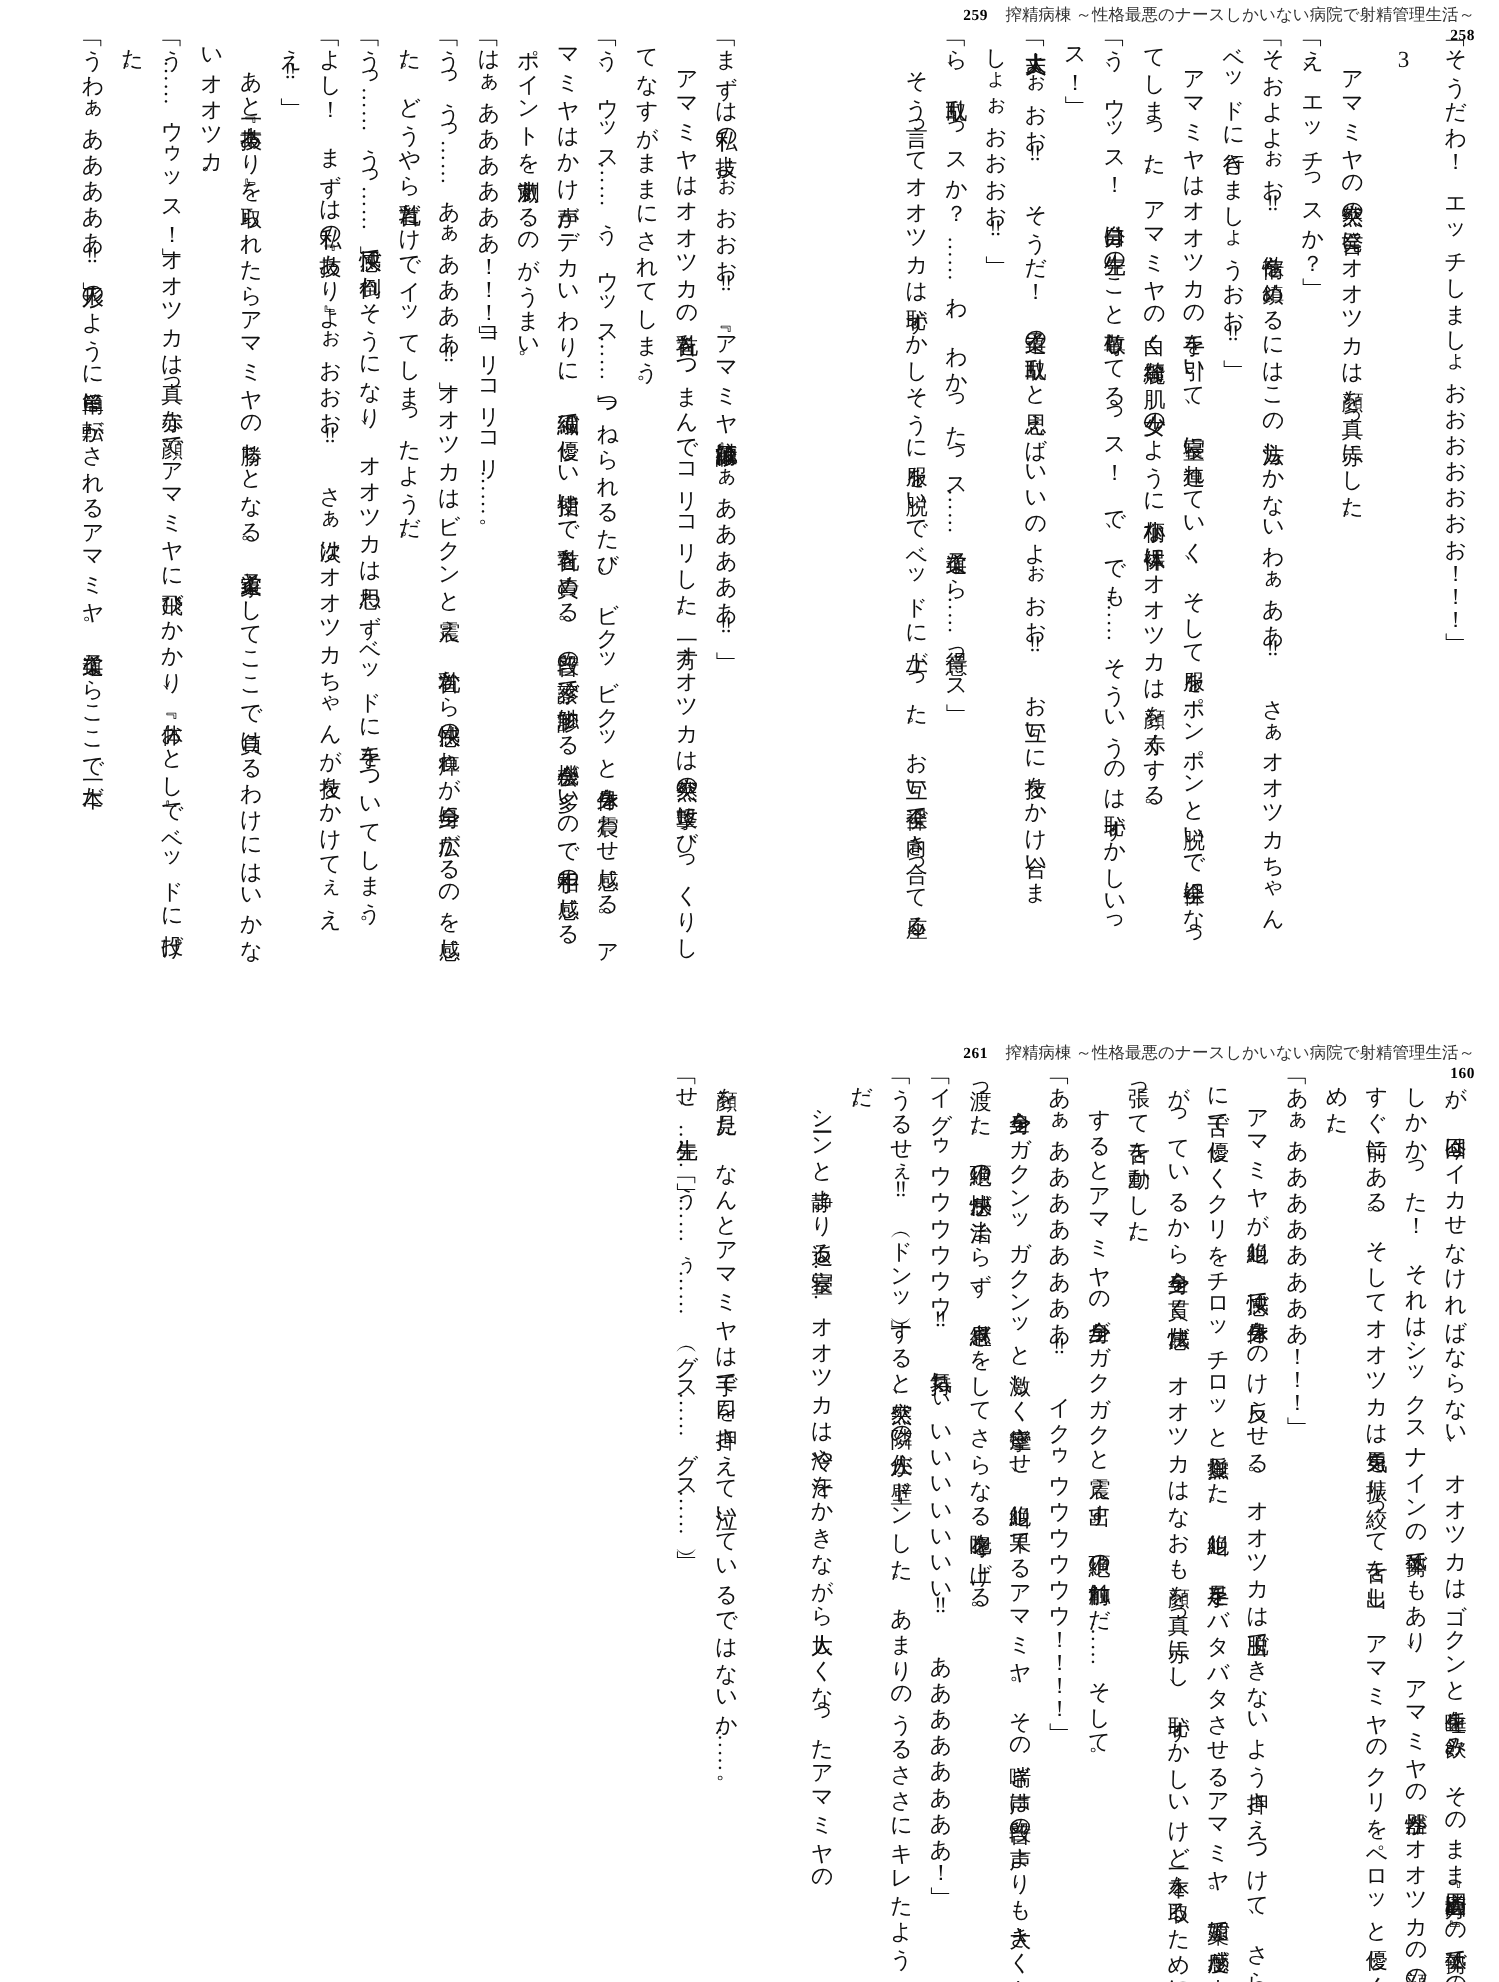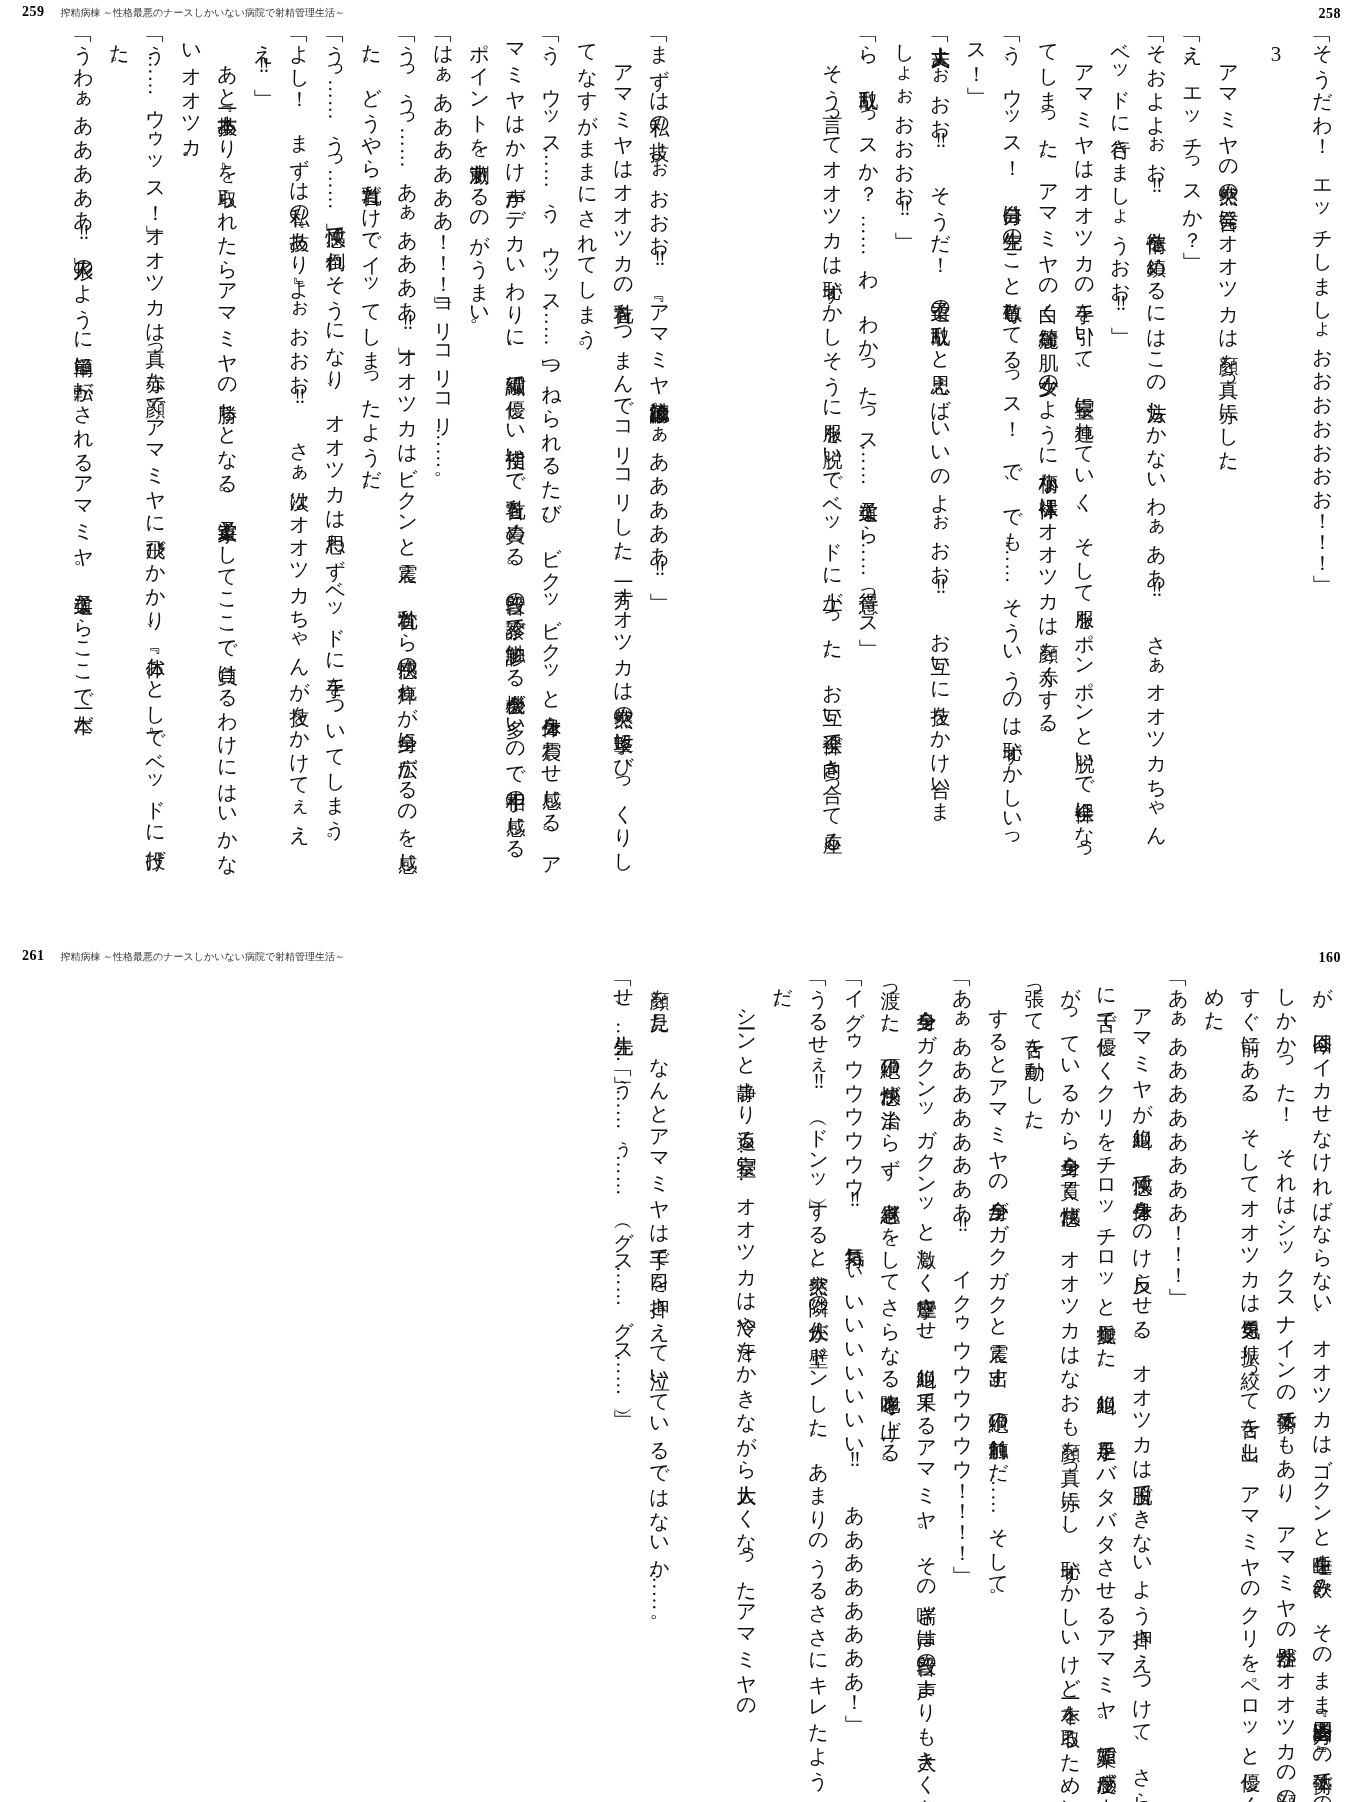--- a/index.html
+++ b/index.html
@@ -21,37 +21,38 @@
     width: 100%;
     box-sizing: border-box;
     padding: 0 22px;
   }
   #spread-top { top: 4px; }
   #spread-bottom { top: 901px; margin-top: 47px; }
 
   .spread-header {
     display: flex;
     justify-content: space-between;
-    align-items: flex-start;
+    align-items: flex-end;
     height: 24px;
     white-space: nowrap;
+    flex-direction: column;
   }
   .header-left {
     display: flex;
     align-items: baseline;
     gap: 16px;
   }
   .page-number {
     font-weight: bold;
     font-size: 14px;
     color: #000000;
     letter-spacing: 0.5px;
   }
   .header-title {
-    font-size: 10px;
+    font-size: 15px;
     color: #333333;
   }
 
   .pages {
     display: flex;
     justify-content: space-between;
     margin-top: 2px;
   }
   .page {
     writing-mode: vertical-rl;

